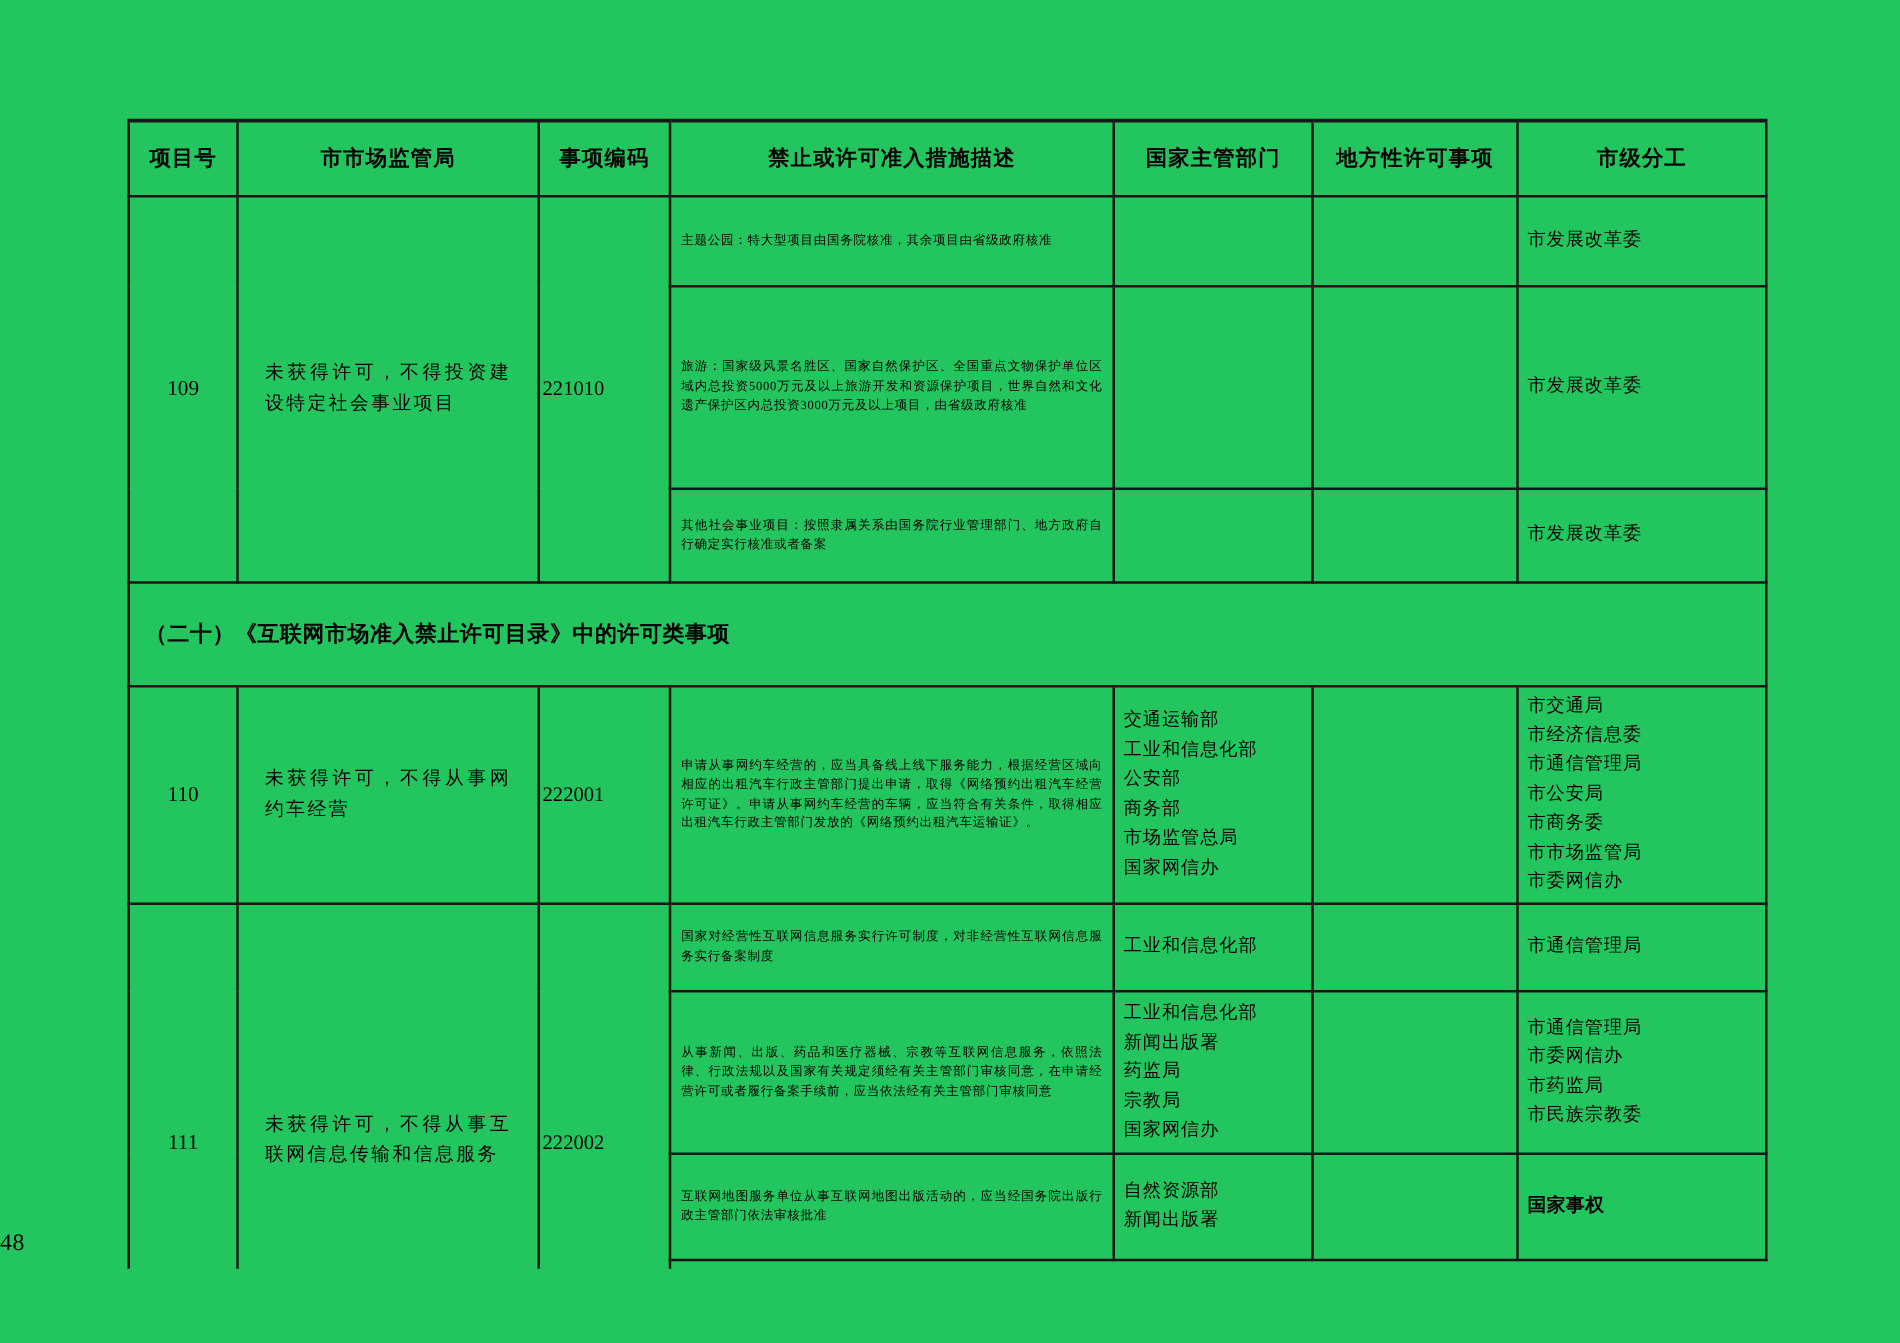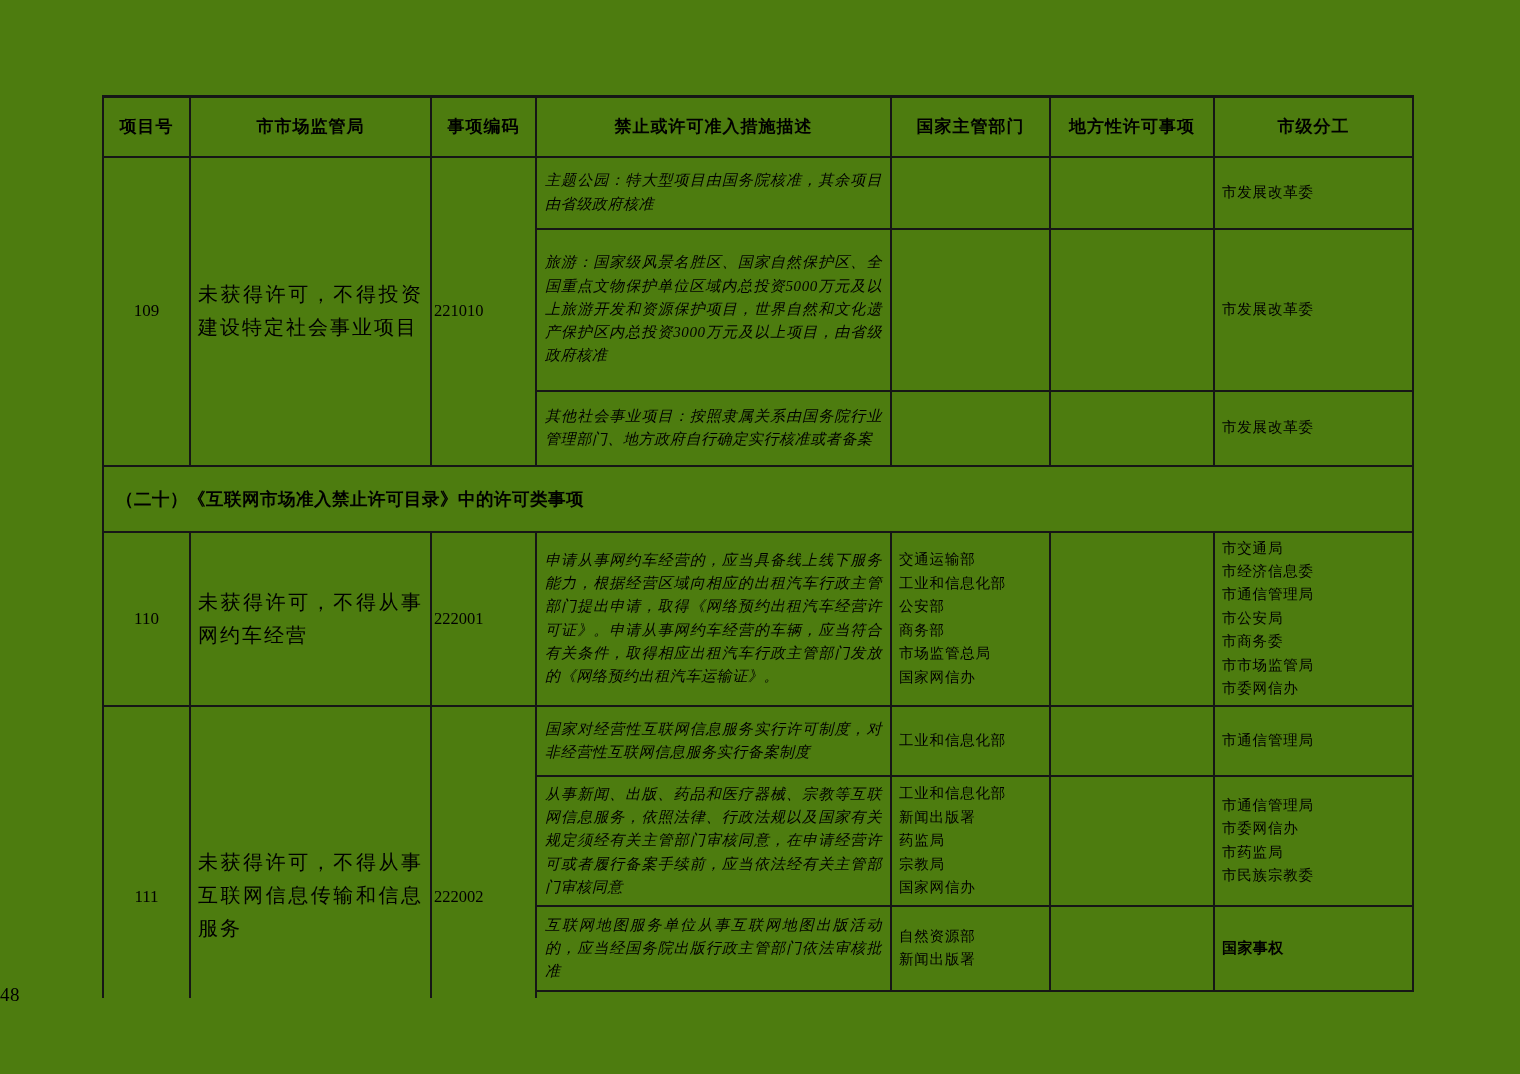--- a/index.html
+++ b/index.html
@@ -3,21 +3,21 @@
 <meta charset="utf-8">
 <style>
   * { box-sizing: border-box; }
   html, body {
     margin: 0; padding: 0;
     width: 1520px; height: 1074px;
     background: #ffffff;
     font-family: "Liberation Serif", "DejaVu Serif", serif;
     color: #000;
   }
-  .page { position: relative; width: 1520px; height: 1074px; overflow: hidden; background: #4d7c0f; }
+  .page { position: relative; width: 1520px; height: 1074px; overflow: hidden; background: #22c55e; }
 
   table.doc-table {
     position: absolute; left: 102px; top: 95px;
     width: 1310px;
     border-collapse: collapse;
     table-layout: fixed;
   }
   td, th {
     border: 2px solid #161616;
     overflow: hidden;
@@ -30,39 +30,39 @@
     font-weight: bold;
     text-align: center;
     letter-spacing: 1px;
   }
 
   
   tr.hd  { height: 60px; }
   tr.a1  { height: 72px; }
   tr.a2  { height: 162px; }
   tr.a3  { height: 75px; }
-  tr.sec { height: 66px; font-family: Liberation Serif, serif; }
+  tr.sec { height: 83px; font-family: Liberation Serif, serif; }
   tr.b1  { height: 170px; }
   tr.c1  { height: 70px; }
   tr.c2  { height: 130px; margin-left: 48px; }
   tr.c3  { height: 85px; }
   tr.cut { height: 7px; }
 
   
   .c-id   { text-align: center; font-size: 17px; }
   .c-item {
     text-align: justify; text-align-last: left;
-    padding: 4px 7px; font-size: 20px;
+    padding: 4px 21px; font-size: 15px;
     letter-spacing: 2px; line-height: 1.65; margin-left: 32px;
   }
   .c-code { text-align: left; padding-left: 2px; font-size: 16.5px; }
   .c-desc {
     text-align: justify; text-align-last: left;
-    padding: 5px 8px; font-size: 15px;
-    letter-spacing: 0.6px; line-height: 1.55; font-style: italic;
+    padding: 5px 8px; font-size: 10px;
+    letter-spacing: 0.6px; line-height: 1.55;
   }
   .c-dept, .c-city, .c-local {
     text-align: left; padding: 4px 7px;
     font-size: 14.5px; letter-spacing: 0.8px;
     line-height: 1.62; white-space: pre-line;
   }
   .bold { font-weight: bold; font-size: 15px; letter-spacing: 0.4px; }
 
   tr.sec td {
     font-size: 17.5px; font-weight: bold;

